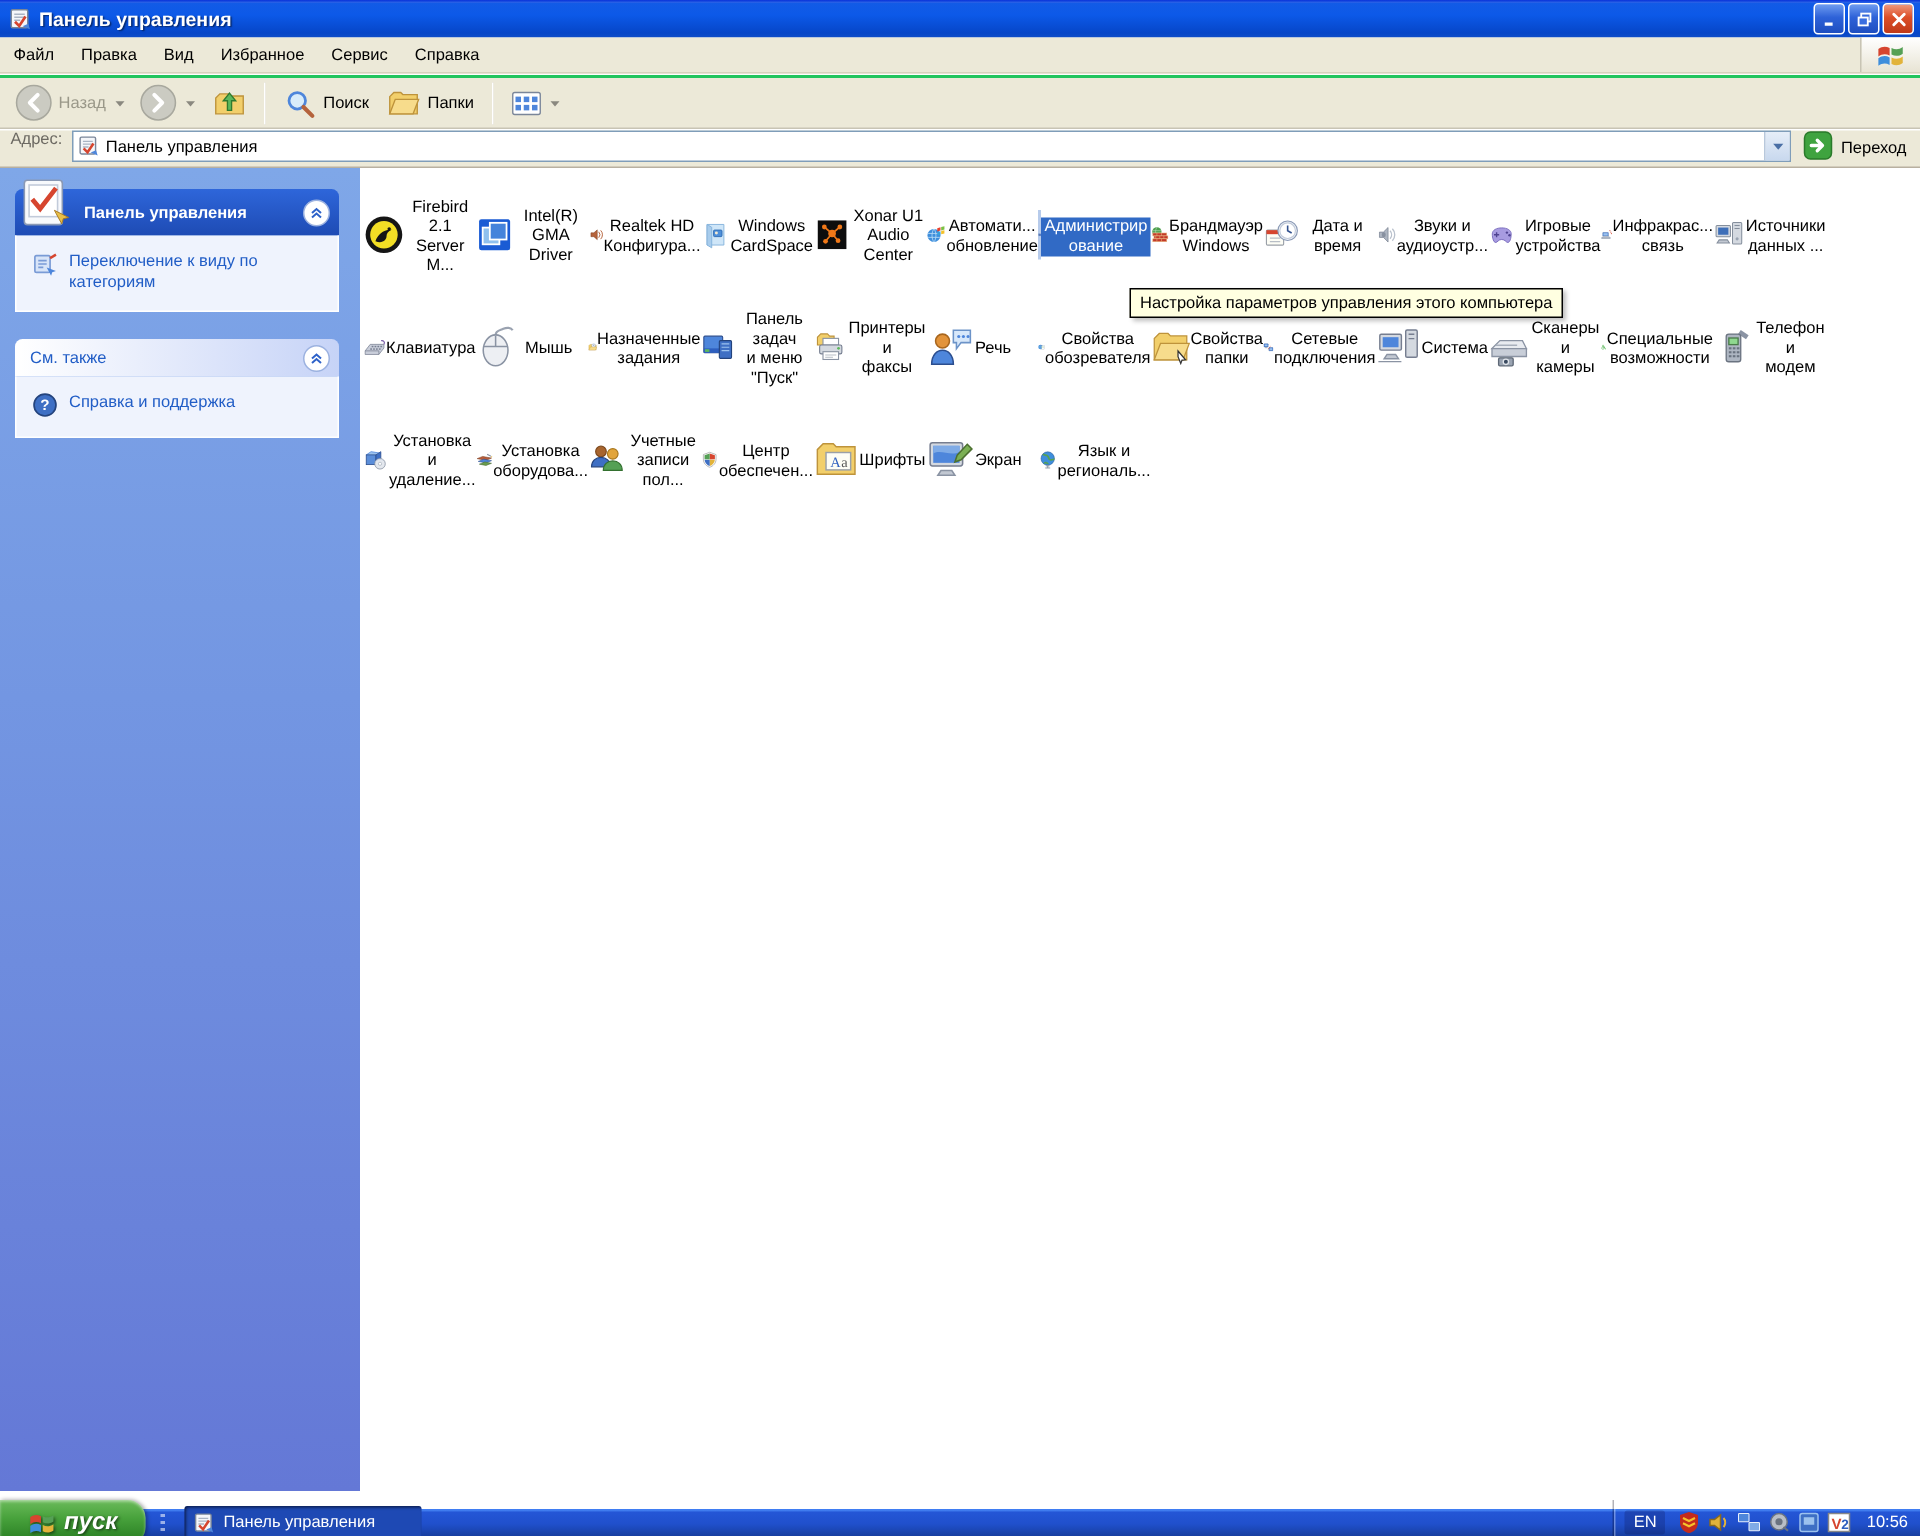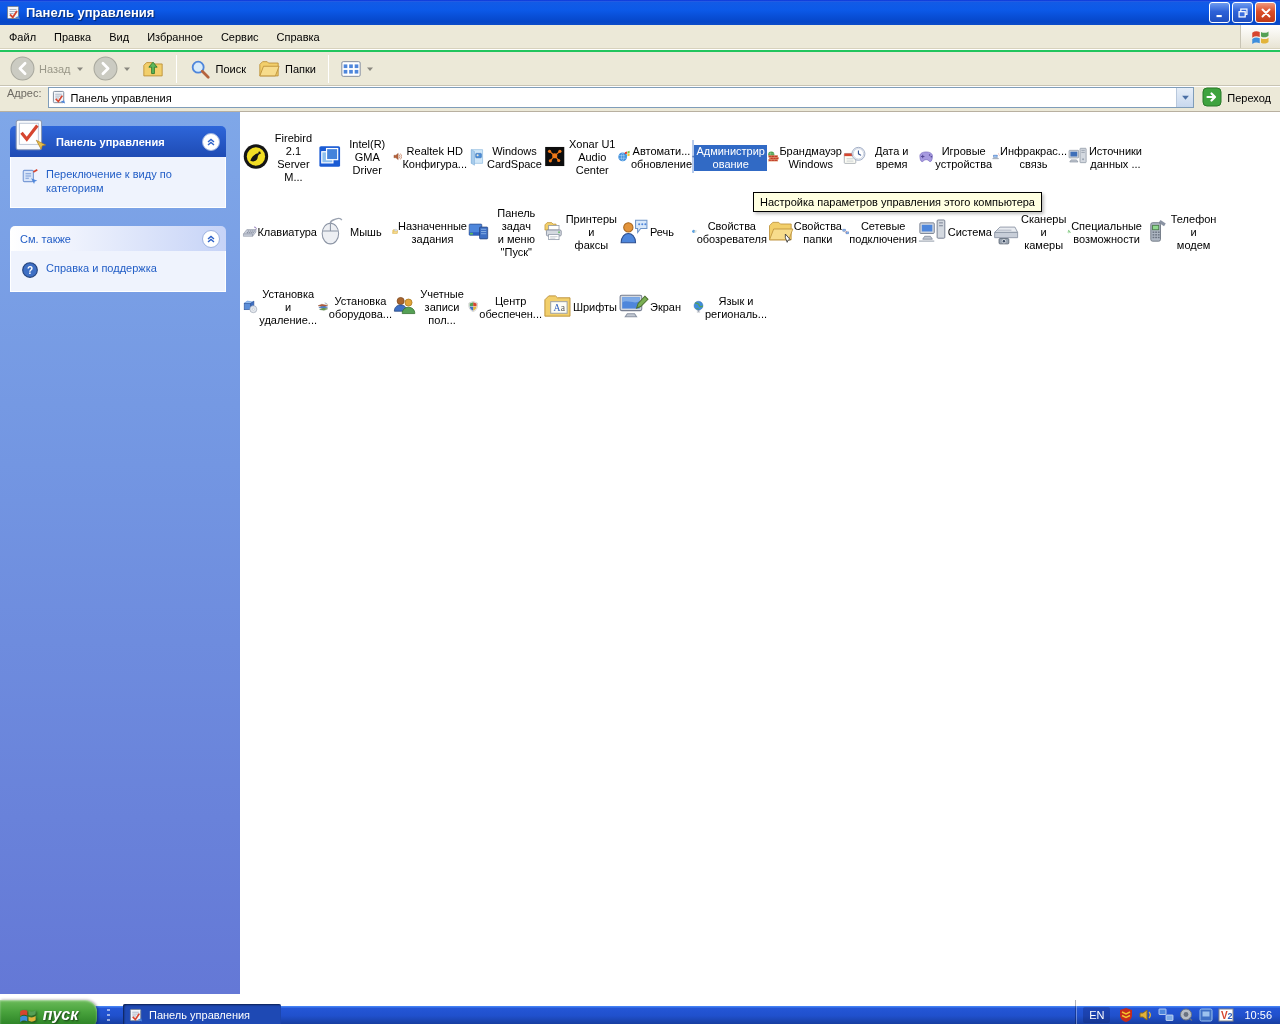--- a/index.html
+++ b/index.html
@@ -407,20 +407,29 @@
             <div class="cell">
               <div class="ico"><svg viewBox="0 0 32 32">
                   <rect x="3" y="12" width="15" height="13" rx="1" fill="#FDFDF5" stroke="#9AA0A8"></rect>
                   <rect x="3" y="12" width="15" height="3.5" fill="#D6452F"></rect>
                   <path d="M6 19h9M6 22h9" stroke="#B8BEC6"></path>
                   <circle cx="21.5" cy="12.5" r="8.5" fill="#EFF3F8" stroke="#8A99B5"></circle>
                   <circle cx="21.5" cy="12.5" r="6.8" fill="#FFF" stroke="#C2CBDA"></circle>
                   <path d="M21.5 8v4.5l3.5 2" fill="none" stroke="#33528F" stroke-width="1.4"></path>
                 </svg></div>
               <div class="label">Дата и время</div>
+            </div>
+            <div class="cell">
+              <div class="ico"><svg viewBox="0 0 32 32">
+                  <path d="M6 12v8h6l7 7V5l-7 7z" fill="#AEB6C2" stroke="#707A8A"></path>
+                  <ellipse cx="12.5" cy="16" rx="3" ry="4" fill="#8891A0"></ellipse>
+                  <path d="M22 10a9 9 0 010 12M25.5 7a13 13 0 010 18" fill="none" stroke="#B8C0CC" stroke-width="2"></path>
+                </svg></div>
+              <div class="label">Звуки и
+аудиоустр...</div>
             </div>
             <div class="cell">
               <div class="ico"><svg viewBox="0 0 32 32">
                   <path d="M5 15c0-4.5 5-7 11-7s11 2.5 11 7c0 5-1.5 10-4 10-2 0-3-3.5-7-3.5S11 25 9 25c-2.5 0-4-5-4-10z" fill="#A79BE0" stroke="#6F61B8"></path>
                   <path d="M10 13v6M7 16h6" stroke="#4F4390" stroke-width="1.6"></path>
                   <circle cx="22" cy="13.5" r="1.4" fill="#4F4390"></circle>
                   <circle cx="25" cy="16.5" r="1.4" fill="#4F4390"></circle>
                 </svg></div>
               <div class="label">Игровые
 устройства</div>

